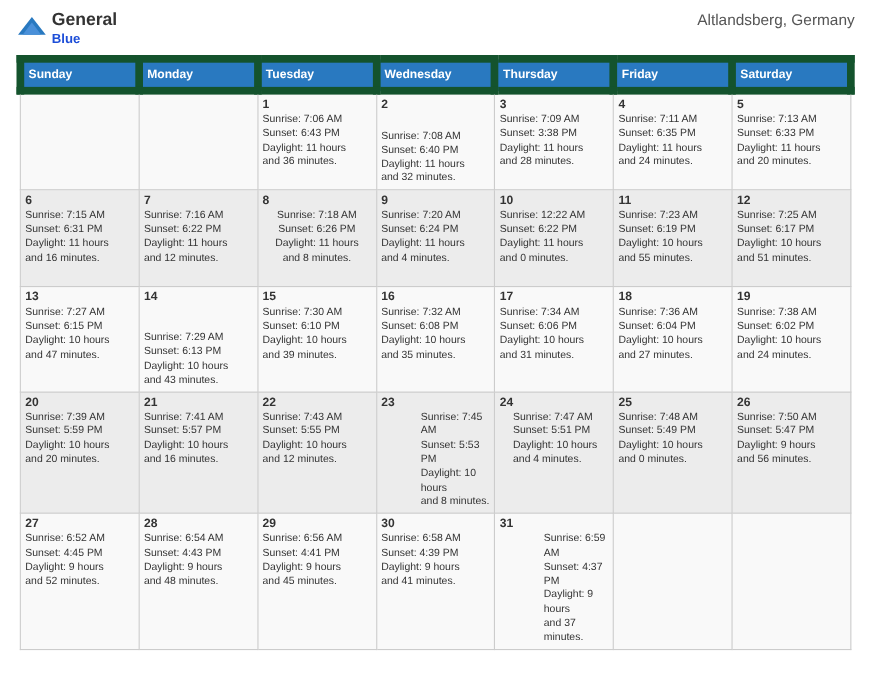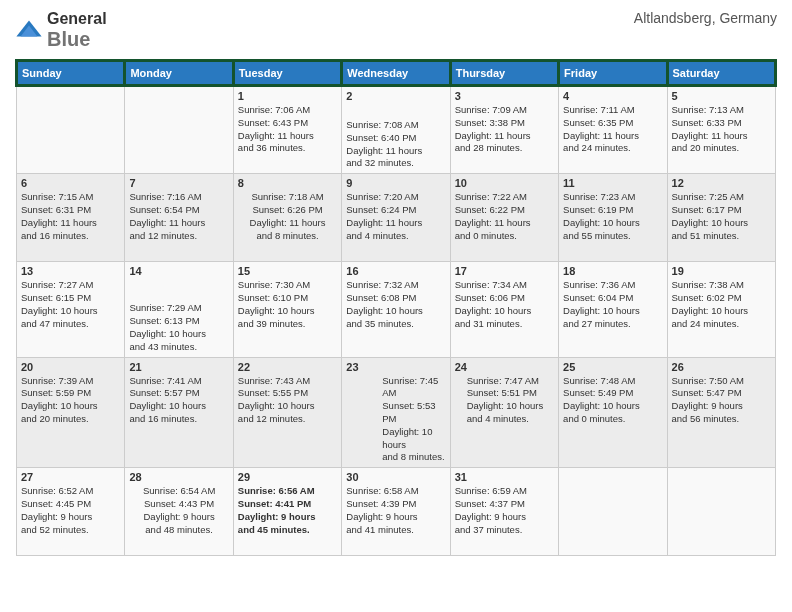--- a/index.html
+++ b/index.html
@@ -48,21 +48,21 @@
       border-collapse: collapse;
       font-size: 10px;
     }
     .calendar thead th {
       background-color: #2979c0;
       color: #fff;
       padding: 5px 4px;
       text-align: left;
       font-size: 11px;
       font-weight: bold;
-      border: 3px solid #14532d;
+      border: 7px solid #14532d;
     }
     .calendar tbody td {
       border: 1px solid #ccc;
       vertical-align: top;
       padding: 3px 4px;
       width: calc(100% / 7);
       min-height: 80px;
       height: 88px;
     }
     .calendar tbody tr:nth-child(odd) td {
@@ -92,21 +92,21 @@
 
 <div class="page">
   <div class="header">
     <div class="logo">
       <svg class="logo-icon" viewBox="0 0 40 40" xmlns="http://www.w3.org/2000/svg">
         <polygon points="20,5 38,28 2,28" fill="#2979c0"></polygon>
         <polygon points="20,12 32,28 8,28" fill="#4a90d9"></polygon>
       </svg>
       <div>
         <div style="font-size:16px;font-weight:bold;color:#333;">General</div>
-        <div style="font-size:20px;font-weight:bold;color:#737373;">Blue</div>
+        <div style="font-size:12px;font-weight:bold;color:#1d4ed8;">Blue</div>
       </div>
     </div>
     <div class="title-block">
       <div class="subtitle">Altlandsberg, Germany</div>
     </div>
   </div>
 
   <table class="calendar">
     <thead>
       <tr>
@@ -163,41 +163,41 @@
           <td>
             <span class="day-num">6</span>
             <div class="day-info" style="white-space: pre-line;">Sunrise: 7:15 AM
 Sunset: 6:31 PM
 Daylight: 11 hours
 and 16 minutes.</div>
           </td>
           <td>
             <span class="day-num">7</span>
             <div class="day-info" style="white-space: pre-line;">Sunrise: 7:16 AM
-Sunset: 6:54 PM
+Sunset: 6:22 PM
 Daylight: 11 hours
 and 12 minutes.</div>
           </td>
           <td>
             <span class="day-num">8</span>
             <div class="day-info" style="white-space: pre-line; text-align: center;">Sunrise: 7:18 AM
 Sunset: 6:26 PM
 Daylight: 11 hours
 and 8 minutes.</div>
           </td>
           <td>
             <span class="day-num">9</span>
             <div class="day-info" style="white-space: pre-line;">Sunrise: 7:20 AM
 Sunset: 6:24 PM
 Daylight: 11 hours
 and 4 minutes.</div>
           </td>
           <td>
             <span class="day-num">10</span>
-            <div class="day-info" style="white-space: pre-line;">Sunrise: 7:22 AM
+            <div class="day-info" style="white-space: pre-line;">Sunrise: 12:22 AM
 Sunset: 6:22 PM
 Daylight: 11 hours
 and 0 minutes.</div>
           </td>
           <td>
             <span class="day-num">11</span>
             <div class="day-info" style="white-space: pre-line;">Sunrise: 7:23 AM
 Sunset: 6:19 PM
 Daylight: 10 hours
 and 55 minutes.</div>
@@ -315,42 +315,42 @@
         <tr>
           <td>
             <span class="day-num">27</span>
             <div class="day-info" style="white-space: pre-line;">Sunrise: 6:52 AM
 Sunset: 4:45 PM
 Daylight: 9 hours
 and 52 minutes.</div>
           </td>
           <td>
             <span class="day-num">28</span>
-            <div class="day-info" style="white-space: pre-line; text-align: center;">Sunrise: 6:54 AM
+            <div class="day-info" style="white-space: pre-line;">Sunrise: 6:54 AM
 Sunset: 4:43 PM
 Daylight: 9 hours
 and 48 minutes.</div>
           </td>
           <td>
             <span class="day-num">29</span>
-            <div class="day-info" style="white-space: pre-line; font-weight: bold;">Sunrise: 6:56 AM
+            <div class="day-info" style="white-space: pre-line;">Sunrise: 6:56 AM
 Sunset: 4:41 PM
 Daylight: 9 hours
 and 45 minutes.</div>
           </td>
           <td>
             <span class="day-num">30</span>
             <div class="day-info" style="white-space: pre-line;">Sunrise: 6:58 AM
 Sunset: 4:39 PM
 Daylight: 9 hours
 and 41 minutes.</div>
           </td>
           <td>
             <span class="day-num">31</span>
-            <div class="day-info" style="white-space: pre-line;">Sunrise: 6:59 AM
+            <div class="day-info" style="white-space: pre-line; margin-left: 40px;">Sunrise: 6:59 AM
 Sunset: 4:37 PM
 Daylight: 9 hours
 and 37 minutes.</div>
           </td>
           <td class="empty-cell"></td>
           <td class="empty-cell"></td>
         </tr>
       </tbody>
   </table>
 </div>

